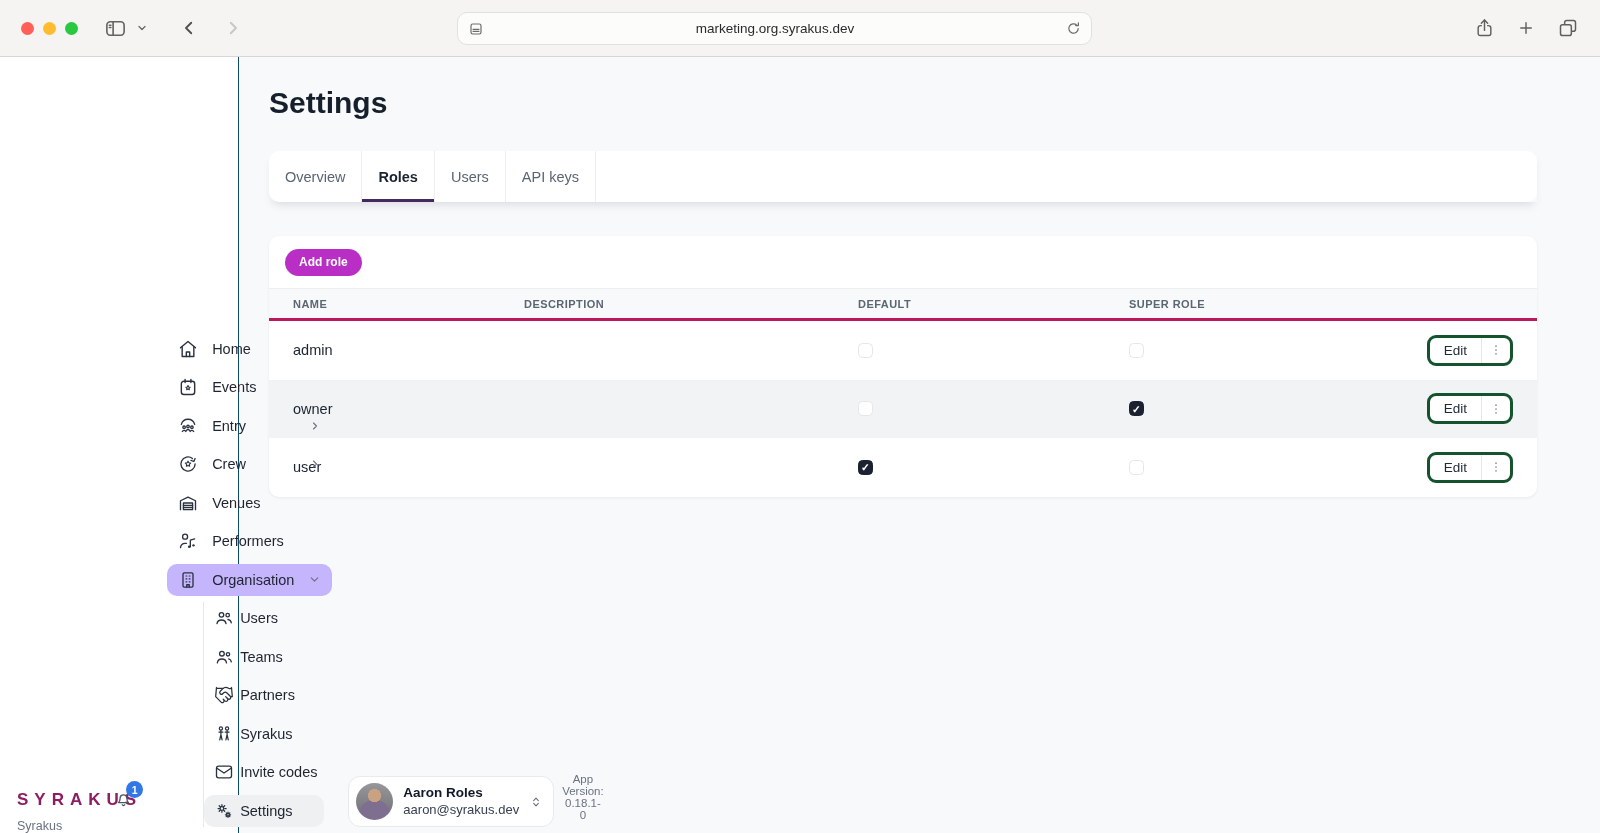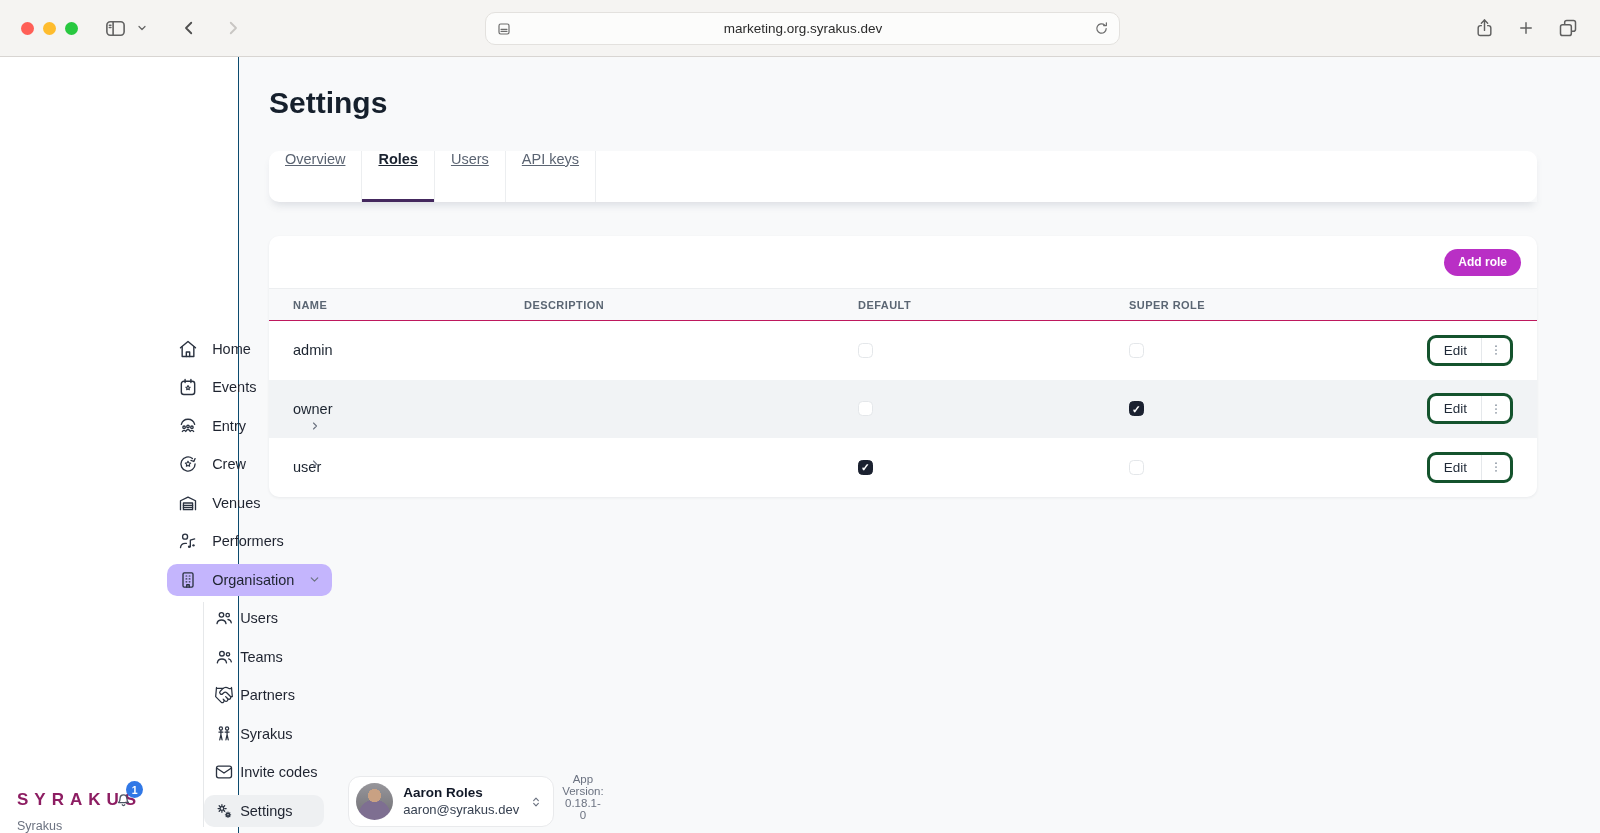--- a/index.html
+++ b/index.html
@@ -12,21 +12,21 @@
   svg{display:block;}
 
   
   .chrome{height:57px; background:#f5f4f2; border-bottom:1px solid #d8d5d2; display:flex; align-items:center; position:relative;}
   .traffic{display:flex; gap:9px; margin-left:21px;}
   .dot{width:13px; height:13px; border-radius:50%;}
   .dot.red{background:#ff5f57;} .dot.yellow{background:#febc2e;} .dot.green{background:#28c840;}
   .chrome-btn{color:#636363; margin-left:26px; display:flex; align-items:center;}
   .chrome-btn.small-gap{margin-left:9px;}
   .chrome-btn.disabled{color:#c8c6c3;}
-  .urlbar{position:absolute; left:485px; top:12px; width:635px; height:33px; background:#fcfcfb; border:1px solid #e3e1de; border-radius:10px; display:flex; align-items:center; padding:0 10px;}
+  .urlbar{position:absolute; left:457px; top:12px; width:635px; height:33px; background:#fcfcfb; border:1px solid #e3e1de; border-radius:10px; display:flex; align-items:center; padding:0 10px;}
   .urlbar .addr{flex:1; text-align:center; font-size:13.5px; color:#2b2b2b;}
   .urlbar .side-ic{color:#6d6d6d;}
   .chrome-right{margin-left:auto; margin-right:22px; display:flex; gap:23px; align-items:center; color:#5f5f5f;}
 
   
   .app{display:flex; height:776px;}
   .sidebar{width:239px; background:#ffffff; border-right:1px solid #0c4a6e; display:flex; flex-direction:row; position:relative;align-items:flex-end;}
   .main{flex:1; padding:29px 0 0 30px; background:#f8f9fa;}
 
   
@@ -55,30 +55,30 @@
   .user-meta{flex:1; line-height:1.25;}
   .user-name{font-size:13.5px; font-weight:700; color:#111827;}
   .user-email{font-size:13px; color:#374151;}
   .updown{color:#6b7280;}
   .version{text-align:center; font-size:11.5px; color:#6b7280; margin-bottom:12px;}
 
   
   .page-title{font-size:30px; font-weight:700; color:#16202c;}
   .tabbar{margin-top:31px; width:1268px; height:51px; background:#fff; border-radius:10px; position:relative;}
   .tabgroup{display:flex; height:100%; border-radius:10px 0 0 10px; box-shadow:0 6px 9px -3px rgba(90,100,120,.18);}
-  .tab{height:100%; display:flex; padding:0 16px; font-size:14.5px; color:#5b6472; position:relative; border-right:1px solid #eceef0; cursor:default;text-decoration:underline;}
+  .tab{height:100%; display:flex; align-items:center; padding:0 16px; font-size:14.5px; color:#5b6472; position:relative; border-right:1px solid #eceef0; cursor:default;}
   .tab:first-child{border-radius:10px 0 0 10px;}
   .tab.active{color:#1b2330; font-weight:700;}
   .tab.active::after{content:""; position:absolute; left:0; right:0; bottom:0; height:3px; background:var(--tab_underline);}
 
   .card{margin-top:34px; width:1268px; background:#fff; border-radius:10px; box-shadow:0 1px 3px rgba(30,40,60,.07); overflow:hidden;}
-  .card-toolbar{height:52px; display:flex; align-items:center; justify-content:flex-end; padding:0 16px;}
+  .card-toolbar{height:52px; display:flex; align-items:center; justify-content:flex-start; padding:0 16px;}
   .add-btn{height:27px; padding:0 14px; border:none; border-radius:14px; background:var(--accent); color:#fff; font-size:12px; font-weight:700; font-family:inherit; cursor:pointer;}
   .thead,.trow{display:grid; grid-template-columns:231px 334px 271px 1fr auto; align-items:center; padding:0 24px;}
-  .thead{height:33px; background:#f8f9fa; border-top:1px solid #eceef0; border-bottom:1px solid #be185d; font-size:11px; font-weight:700; letter-spacing:.45px; color:#5b6673;}
+  .thead{height:33px; background:#f8f9fa; border-top:1px solid #eceef0; border-bottom:3px solid #be185d; font-size:11px; font-weight:700; letter-spacing:.45px; color:#5b6673;}
   .trow{height:58.5px; font-size:14.5px; color:#1c2430;}
   .trow:nth-child(even){background:#f1f3f5;}
   .checkbox{width:15px; height:15px; border-radius:4.5px; border:1.5px solid #e4e7ea; background:#fff; display:flex; align-items:center; justify-content:center;}
   .checkbox.checked{background:var(--checkbox_checked); border-color:var(--checkbox_checked);}
   .checkbox.checked::after{content:"✓"; color:#fff; font-size:10.5px; font-weight:700; line-height:1;}
   .row-actions{display:flex; justify-self:end;}
   .edit-group{display:flex; align-items:stretch; height:31px; border:3px solid #14532d; border-radius:9px; background:#fff; overflow:hidden;}
   .edit-btn{display:flex; align-items:center; padding:0 14px; font-size:13.5px; color:#1f2937; font-family:inherit; background:none; border:none; cursor:pointer;}
   .kebab-btn{display:flex; align-items:center; justify-content:center; width:29px; border:none; border-left:1px solid #e5e8eb; background:none; color:#8a94a0; cursor:pointer;}
 </style>

